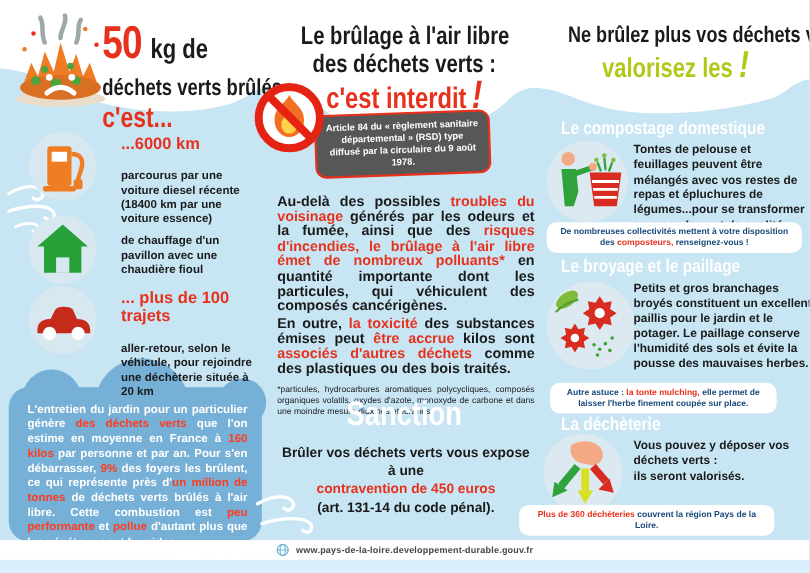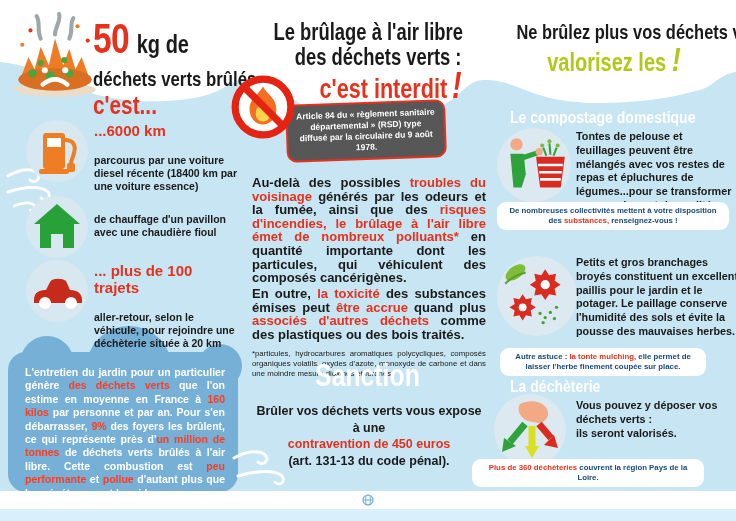--- a/index.html
+++ b/index.html
@@ -16,42 +16,42 @@
   .hl { color:#e8311c; }
 
   
   .ltitle { left:93px; top:20px; width:160px; z-index:2; color:#1a1a1a; }
   .l-num { font-size:42px; font-weight:bold; color:#e8311c; letter-spacing:-1px; }
   .l-unit { font-size:25px; font-weight:bold; margin-left:3px; }
   .l-line1 { line-height:38px; }
   .l-line2 { font-size:21px; font-weight:bold; line-height:23px; }
   .l-line3 { font-size:26px; font-weight:bold; color:#e8311c; line-height:30px; }
 
-  .lrow { left:26px; width:212px; display:flex; gap:6px; z-index:2; }
+  .lrow { left:26px; width:212px; display:flex; gap:22px; z-index:2; }
   .icircle { width:62px; height:62px; flex:0 0 62px; }
   .ltext { padding-top:2px; }
   .lhead { font-size:15px; font-weight:bold; color:#e8311c; line-height:17px; }
   .lbody { font-size:10.5px; font-weight:bold; color:#1a1a1a; line-height:13px; margin-top:15px; }
 
   .excl { left:183px; top:318px; width:36px; height:36px; background:#fff; border-radius:50%;
           display:flex; align-items:center; justify-content:center; z-index:2; }
   .excl span { color:#e8311c; font-weight:bold; font-size:26px; line-height:1; }
 
   .cloud { left:8px; top:352px; width:230px; height:140px; background:#76b0d6; border-radius:18px; z-index:1; }
   .bump { position:absolute; background:#76b0d6; border-radius:50%; }
   .b1 { width:54px; height:54px; left:12px; top:-16px; }
   .b2 { width:86px; height:86px; left:78px; top:-26px; }
   .b3 { width:44px; height:44px; right:-4px; top:-8px; }
   .cloudtext { position:relative; padding:14px 13px 2px 17px; font-size:10.5px; line-height:13.4px;
                font-weight:bold; color:#fff; text-align:justify; }
   .cloudtext .hl { color:#ff3b1e; }
   .cloudsrc { position:relative; text-align:right; padding-right:18px; font-size:8px; font-weight:bold; color:#fff; }
 
   
-  .mtitle { left:250px; top:20px; width:235px; text-align:right; z-index:2; color:#1a1a1a; }
+  .mtitle { left:250px; top:20px; width:235px; text-align:center; z-index:2; color:#1a1a1a; }
   .m1, .m2 { font-size:23px; font-weight:bold; line-height:25px; }
   .m3 { font-size:27px; font-weight:bold; color:#e8311c; line-height:32px; }
   .m3 .bang { font-size:36px; font-style:italic; margin-left:6px; }
 
   .lawbox { left:286px; top:102px; width:160px; background:#575757; border:2.5px solid #e8311c;
             border-radius:10px; transform:rotate(-2deg); color:#fff; font-weight:bold; font-size:8.5px;
             line-height:11px; text-align:center; padding:5px 8px; z-index:3; }
   .prohib { left:230px; top:74px; z-index:4; }
 
   .para { left:252px; width:234px; font-size:13px; line-height:13.6px; font-weight:bold;
@@ -190,25 +190,25 @@
     <circle cx="32" cy="32" r="30" fill="#ffffff"></circle>
     <path d="M32,12 C36,20 45,23 45,34 C45,43 39,49 32,49 C25,49 19,43 19,34 C19,23 28,20 32,12 Z" fill="#f26f21"></path>
     <path d="M32,26 C34,31 39,32 39,38 C39,43 36,46 32,46 C28,46 25,43 25,38 C25,32 30,31 32,26 Z" fill="#ffd24a"></path>
     <circle cx="32" cy="32" r="27" fill="none" stroke="#e42313" stroke-width="7"></circle>
     <line x1="14" y1="13" x2="51" y2="50" stroke="#e42313" stroke-width="7" stroke-linecap="round"></line>
   </svg>
 
   <div class="abs lawbox">Article 84 du « règlement sanitaire départemental » (RSD) type diffusé par la circulaire du 9 août 1978.</div>
 
   <div class="abs para p1"><span>Au-delà des possibles </span><span class="hl">troubles du voisinage</span><span> générés par les odeurs et la fumée, ainsi que des </span><span class="hl">risques d'incendies, le brûlage à l'air libre émet de nombreux polluants*</span><span> en quantité importante dont les particules, qui véhiculent des composés cancérigènes.</span></div>
-  <div class="abs para p2"><span>En outre, </span><span class="hl">la toxicité</span><span> des substances émises peut </span><span class="hl">être accrue</span><span> quand plus </span><span class="hl">associés d'autres déchets</span><span> comme des plastiques ou des bois traités.</span></div>
+  <div class="abs para p2"><span>En outre, </span><span class="hl">la toxicité</span><span> des substances émises peut </span><span class="hl">être accrue</span><span> kilos sont </span><span class="hl">associés d'autres déchets</span><span> comme des plastiques ou des bois traités.</span></div>
   <div class="abs footnote">*particules, hydrocarbures aromatiques polycycliques, composés organiques volatils, oxydes d'azote, monoxyde de carbone et dans une moindre mesure dioxines et furanes.</div>
 
   <div class="abs sanction-title"><span>Sanction</span></div>
-  <div class="abs sanction-body"><span>Brûler vos déchets verts vous expose à une</span><br><span class="hl">contravention de 450 euros</span><br><span>(art. 131-13 du code pénal).</span></div>
+  <div class="abs sanction-body"><span>Brûler vos déchets verts vous expose à une</span><br><span class="hl">contravention de 450 euros</span><br><span>(art. 131-14 du code pénal).</span></div>
 
   <div class="abs rtitle">
     <div class="cond center r1">Ne brûlez plus vos déchets verts,</div>
     <div class="cond center r2"><span>valorisez les</span> <span class="rbang">!</span></div>
   </div>
 
   <div class="abs shead sh1"><span>Le compostage domestique</span></div>
   <svg class="abs sicon" style="left:497px;top:128px" width="74" height="74" viewBox="0 0 72 72">
     <circle cx="36" cy="36" r="36" fill="#dce9f0"></circle>
     <circle cx="19" cy="16" r="6" fill="#f3a983"></circle>
@@ -216,22 +216,23 @@
     <path d="M25,29 L40,24" stroke="#2fa23c" stroke-width="5" stroke-linecap="round"></path>
     <circle cx="41" cy="23" r="3.5" fill="#f3a983"></circle>
     <path d="M45,19 L48,27 M51,15 L52,26 M58,19 L55,27" stroke="#2fa23c" stroke-width="2"></path>
     <circle cx="44" cy="17" r="2" fill="#7fbc3a"></circle>
       <circle cx="51" cy="13" r="2" fill="#7fbc3a"></circle>
       <circle cx="59" cy="17" r="2" fill="#7fbc3a"></circle>
     <path d="M38,28 L66,28 L62,58 L42,58 Z" fill="#d92b20"></path>
     <path d="M40,36 H64 M41,43 H63 M42,50 H62" stroke="#ffffff" stroke-width="2.5"></path>
   </svg>
   <div class="abs sbody sb1">Tontes de pelouse et feuillages peuvent être mélangés avec vos restes de repas et épluchures de légumes...pour se transformer en amendement de qualité pour vos plantes.</div>
-  <div class="abs notebox n1"><span>De nombreuses collectivités mettent à votre disposition des </span><span class="hl">substances,</span><span> renseignez-vous !</span></div>
-
+  <div class="abs notebox n1"><span>De nombreuses collectivités mettent à votre disposition des </span><span class="hl">composteurs,</span><span> renseignez-vous !</span></div>
+
+  <div class="abs shead sh2"><span>Le broyage et le paillage</span></div>
   <svg class="abs sicon" style="left:497px;top:256px" width="80" height="80" viewBox="0 0 78 78">
     <circle cx="39" cy="39" r="39" fill="#dce9f0"></circle>
     <ellipse cx="18" cy="16" rx="11" ry="6" fill="#7fbc3a" transform="rotate(-35 18 16)"></ellipse>
     <path d="M8,27 C14,21 20,18 28,16" stroke="#5a9e2f" stroke-width="2" fill="none"></path>
     <polygon fill="#d92b20" points="62,28 56.2,31.8 57.6,38.6 50.8,37.2 47,43 43.2,37.2 36.4,38.6 37.8,31.8 32,28 37.8,24.2 36.4,17.4 43.2,18.8 47,13 50.8,18.8 57.6,17.4 56.2,24.2"></polygon>
     <circle cx="47" cy="28" r="4.5" fill="#ffffff"></circle>
     <polygon fill="#d92b20" points="37.8,50 32.8,53.2 34,59 28.2,57.8 25,62.8 21.8,57.8 16,59 17.2,53.2 12.2,50 17.2,46.8 16,41 21.8,42.2 25,37.2 28.2,42.2 34,41 32.8,46.8"></polygon>
     <circle cx="25" cy="50" r="3.8" fill="#ffffff"></circle>
     <circle cx="42" cy="56" r="1.6" fill="#3fa13a"></circle>
       <circle cx="47" cy="60" r="1.6" fill="#3fa13a"></circle>
@@ -266,15 +267,16 @@
     <path d="M2,12 C16,4 30,4 34,10 C37,15 31,20 26,16" stroke="#ffffff" stroke-width="3" fill="none" stroke-linecap="round"></path>
     <path d="M6,30 C26,24 44,24 50,30 C54,35 48,41 43,36" stroke="#ffffff" stroke-width="3" fill="none" stroke-linecap="round"></path>
   </svg>
 
   <div class="abs footer">
     <svg width="12" height="12" viewBox="0 0 12 12">
       <circle cx="6" cy="6" r="5" fill="none" stroke="#6fb3d6" stroke-width="1.2"></circle>
       <line x1="1" y1="6" x2="11" y2="6" stroke="#6fb3d6" stroke-width="1"></line>
       <ellipse cx="6" cy="6" rx="2.4" ry="5" fill="none" stroke="#6fb3d6" stroke-width="1"></ellipse>
     </svg>
+    <span class="furl">www.pays-de-la-loire.developpement-durable.gouv.fr</span>
   </div>
 
 </div>
 
 </body></html>

